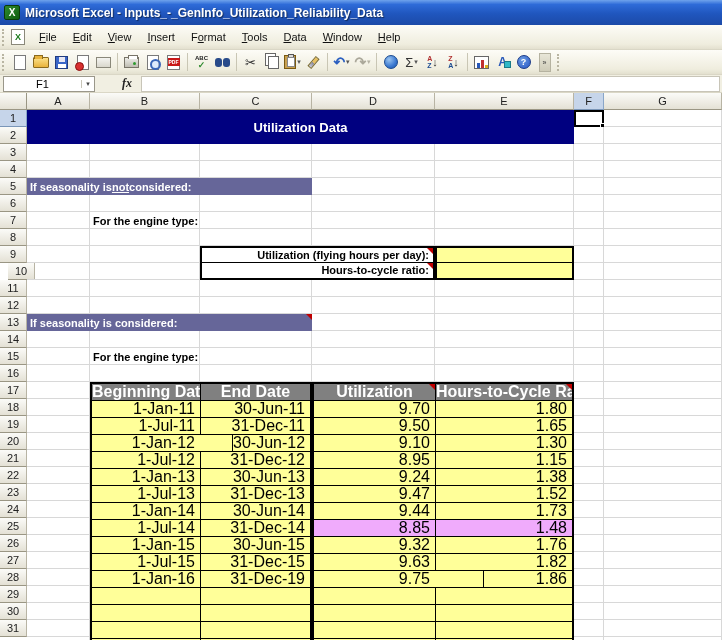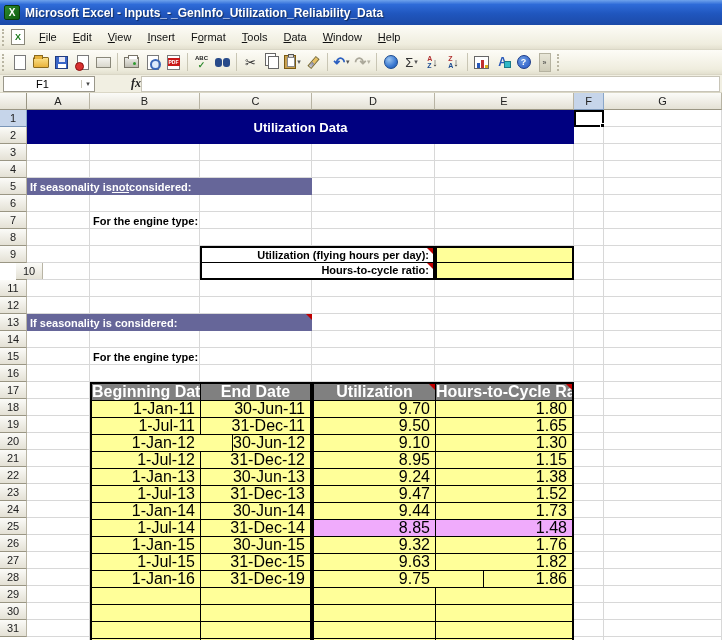--- a/index.html
+++ b/index.html
@@ -85,21 +85,21 @@
     align-items:center; justify-content:center; }
   .fontbox { margin-left:6px; width:120px; height:19px; background:#fff; border:1px solid #9A978A;
     font-size:11px; line-height:17px; padding-left:5px; color:#111; }
 
   
   .formulabar { height:18px; background:#F1EFE2; }
   .namebox { width:92px; height:16px; margin-left:3px; background:#fff; border:1px solid #9A978A;
     display:flex; align-items:center; font-size:11px; }
   .namebox .nbtext { flex:1; text-align:center; }
   .nb-dd { width:13px; font-size:7px; color:#444; text-align:center; border-left:1px solid #C8C5B8; }
-  .fx { width:28px; text-align:right; font-family:"Liberation Serif", serif; font-style:italic; font-weight:bold;
+  .fx { width:28px; text-align:center; font-family:"Liberation Serif", serif; font-style:italic; font-weight:bold;
     font-size:12px; color:#222; margin-left:18px; }
   .formula-field { flex:1; height:16px; background:#fff; border:1px solid #C8C5B8; margin-right:2px; font-size:11px; }
 
   
   #gridwrap { position:absolute; top:93px; left:0; width:722px; height:547px; background:#fff; overflow:hidden; }
   .hdr { position:absolute; background:linear-gradient(180deg,#FBFBF8,#E4E1D5); border-right:1px solid #B8B4A4;
     border-bottom:1px solid #9A9684; font-size:11px; color:#222; display:flex; align-items:center;
     justify-content:center; }
   .hdr.sel { background:#C6D5EA; border-right:1px solid #8AA6C8; border-bottom:1px solid #7A96B8; }
   .corner { position:absolute; left:0; top:0; width:27px; height:17px;
@@ -275,21 +275,21 @@
       <div class="hdr" style="left: 604px; top: 0px; width: 118px; height: 17px;">G</div>
       <div class="hdr sel" style="left: 0px; top: 17px; width: 27px; height: 17px;">1</div>
       <div class="hdr" style="left: 0px; top: 34px; width: 27px; height: 17px;">2</div>
       <div class="hdr" style="left: 0px; top: 51px; width: 27px; height: 17px;">3</div>
       <div class="hdr" style="left: 0px; top: 68px; width: 27px; height: 17px;">4</div>
       <div class="hdr" style="left: 0px; top: 85px; width: 27px; height: 17px;">5</div>
       <div class="hdr" style="left: 0px; top: 102px; width: 27px; height: 17px;">6</div>
       <div class="hdr" style="left: 0px; top: 119px; width: 27px; height: 17px;">7</div>
       <div class="hdr" style="left: 0px; top: 136px; width: 27px; height: 17px;">8</div>
       <div class="hdr" style="left: 0px; top: 153px; width: 27px; height: 17px;">9</div>
-      <div class="hdr" style="left: 16px; top: 170px; width: 27px; height: 17px;">10</div>
+      <div class="hdr" style="left: 8px; top: 170px; width: 27px; height: 17px;">10</div>
       <div class="hdr" style="left: 0px; top: 187px; width: 27px; height: 17px;">11</div>
       <div class="hdr" style="left: 0px; top: 204px; width: 27px; height: 17px;">12</div>
       <div class="hdr" style="left: 0px; top: 221px; width: 27px; height: 17px;">13</div>
       <div class="hdr" style="left: 0px; top: 238px; width: 27px; height: 17px;">14</div>
       <div class="hdr" style="left: 0px; top: 255px; width: 27px; height: 17px;">15</div>
       <div class="hdr" style="left: 0px; top: 272px; width: 27px; height: 17px;">16</div>
       <div class="hdr" style="left: 0px; top: 289px; width: 27px; height: 17px;">17</div>
       <div class="hdr" style="left: 0px; top: 306px; width: 27px; height: 17px;">18</div>
       <div class="hdr" style="left: 0px; top: 323px; width: 27px; height: 17px;">19</div>
       <div class="hdr" style="left: 0px; top: 340px; width: 27px; height: 17px;">20</div>

